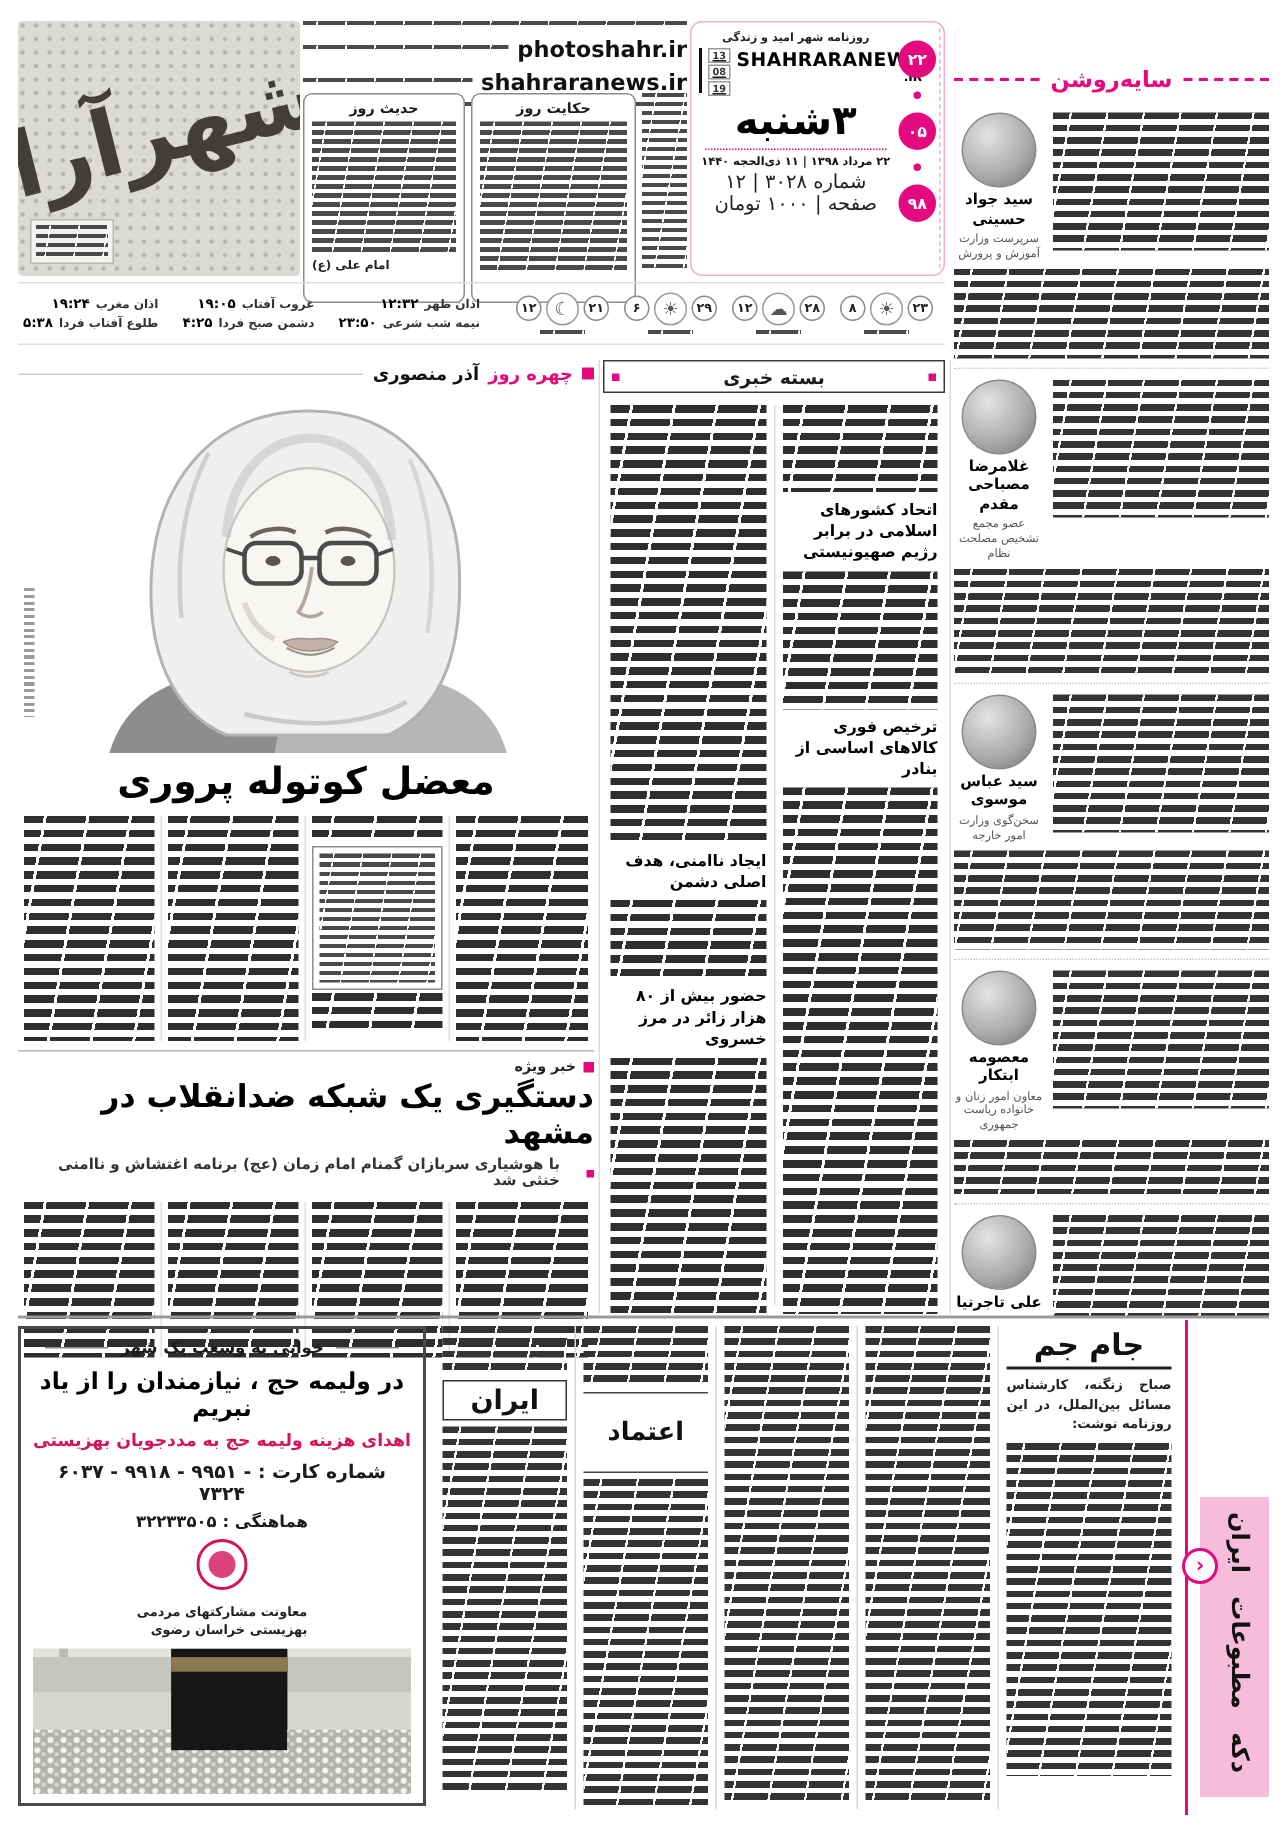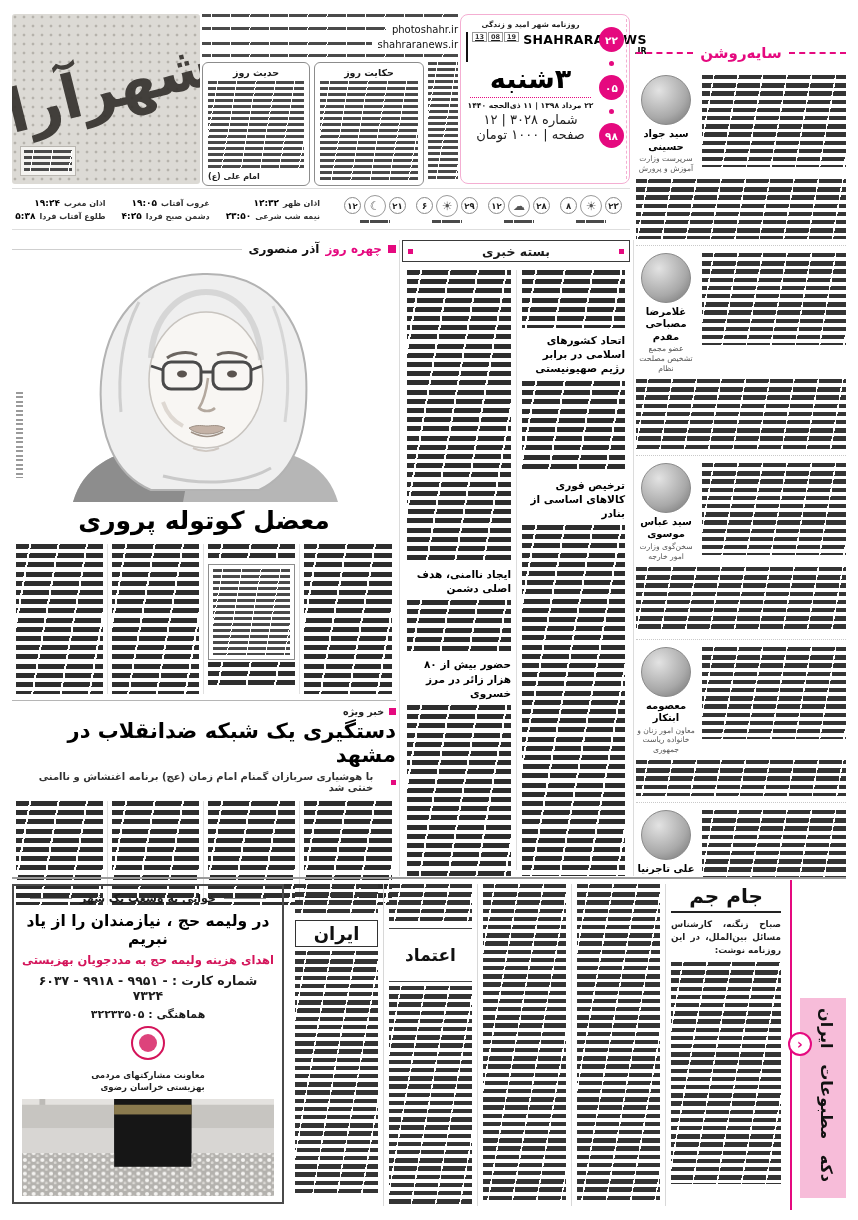--- a/index.html
+++ b/index.html
@@ -33,37 +33,37 @@
     position:absolute; left:-6px; top:38px; width:210px; text-align:center;
     font-size:60px; font-weight:bold; color:#35322e; letter-spacing:-3px;
     transform:rotate(-14deg); opacity:.92;
   }
   .masthead-mini { position:absolute; left:8px; bottom:8px; width:56px; height:30px; background:#f4f3f0; border:1px solid #b9b6b0; padding:3px; }
 
   
   .hmid { left:202px; top:14px; width:256px; height:170px; }
   .hmid-lines { position:absolute; left:0; top:0; width:256px; height:44px; }
   .hmid-row { display:flex; align-items:center; gap:6px; margin-bottom:4px; }
-  .domain { font-weight:normal; font-size:10px; direction:ltr; color:#111; white-space:nowrap; }
+  .domain { font-weight:bold; font-size:15px; direction:ltr; color:#111; white-space:nowrap; }
   .contact-col { position:absolute; left:226px; top:48px; width:30px; height:120px; }
-  .hbox { position:absolute; top:48px; height:124px; border:1px solid #8c8c8c; border-radius:6px; background:#fff; padding:4px 5px; }
+  .hbox { position:absolute; top:48px; height:140px; border:1px solid #8c8c8c; border-radius:6px; background:#fff; padding:4px 5px; }
   .hbox-story { left:112px; width:110px; }
   .hbox-hadith { left:0px; width:108px; }
   .hbox-title { font-size:9.5px; font-weight:bold; text-align:center; margin-bottom:3px; }
   .hbox-attr { font-size:8px; font-weight:bold; text-align:left; margin-top:3px; color:#222; }
 
   
   .nameplate { left:460px; top:14px; width:170px; height:170px; border:1px solid #f4aed2; border-radius:8px; background:#fff; }
   .np-content { position:absolute; right:34px; left:5px; top:5px; bottom:5px; }
   .np-tagline { font-size:7.5px; font-weight:bold; text-align:center; color:#222; }
   .np-brandrow { display:flex; direction:ltr; align-items:flex-start; gap:4px; margin-top:3px; }
   .qr { width:30px; height:30px; border:1px solid #111;
         background-image: repeating-linear-gradient(0deg,#111 0 2px, transparent 2px 4px),
                           repeating-linear-gradient(90deg,#111 0 2px, #fff 2px 4px); }
-  .qr-dates { display:flex; gap:1px;text-decoration:underline; }
+  .qr-dates { display:flex; flex-direction:column; gap:1px;text-decoration:underline; }
   .qr-dates span { font-size:6.5px; font-weight:bold; border:1px solid #999; padding:0 2px; color:#333; direction:ltr; }
   .np-latin { flex:1; text-align:right; }
   .np-latin .big { font-size:12.5px; font-weight:bold; letter-spacing:.3px; color:#000; }
   .np-latin .suf { font-size:8px; font-weight:bold; color:#000; }
   .np-weekday { font-size:27px; font-weight:bold; text-align:center; margin-top:1px; color:#000; }
   .np-dotted { border-top:1px dotted #e5097f; margin:3px 4px; }
   .np-dateline { font-size:7.6px; font-weight:bold; text-align:center; color:#111; }
   .np-issline { font-size:13px; text-align:center; color:#222; margin-top:2px; }
   .np-badges { position:absolute; left:unset; right:2px; top:4px; width:30px; height:160px; border-right:1px dashed #f4aed2; }
   .badge { width:25px; height:25px; border-radius:50%; background:#e5097f; color:#fff; font-weight:bold; font-size:10.5px;

